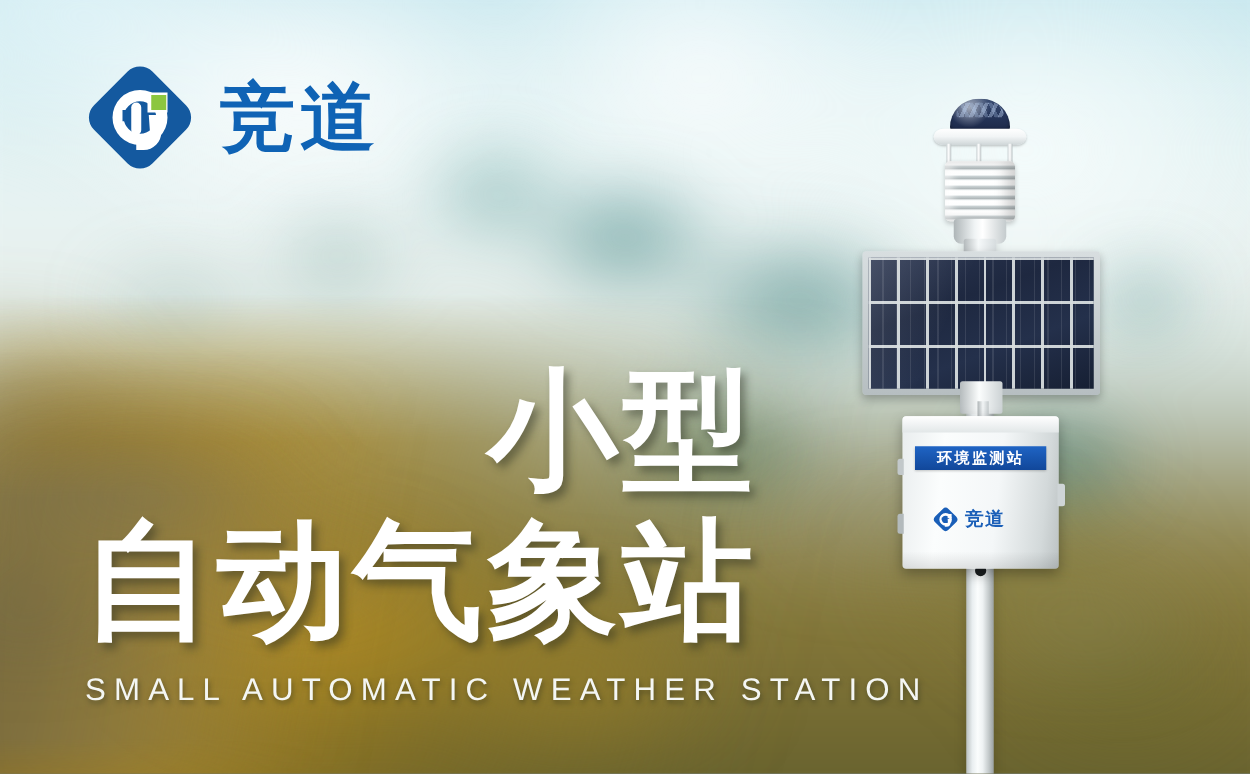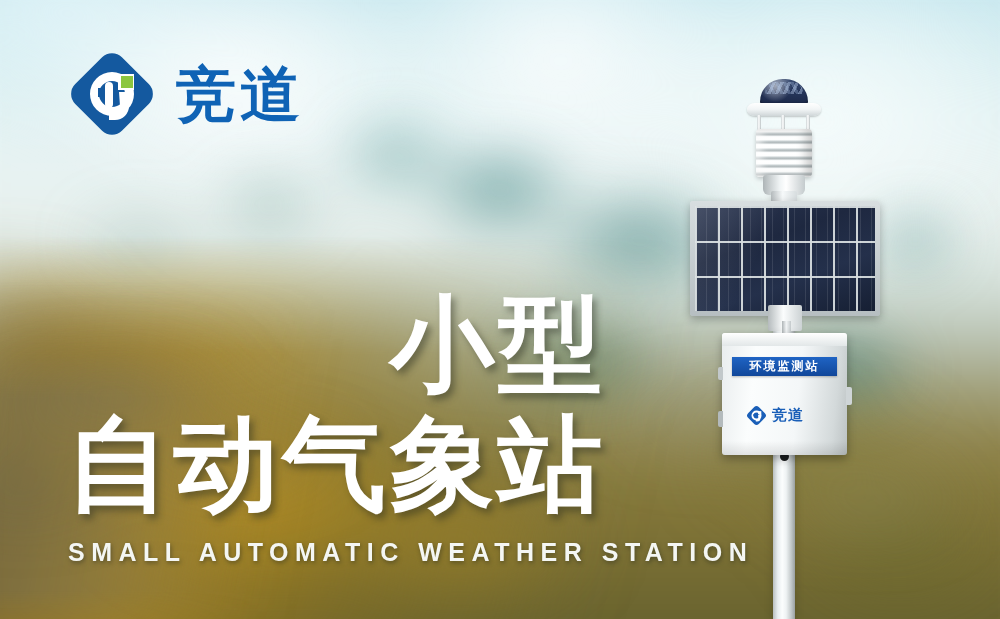--- a/index.html
+++ b/index.html
@@ -113,21 +113,21 @@
     color:#ffffff;
     line-height:1;
     white-space:nowrap;
     text-shadow:4px 5px 7px rgba(40,44,30,.45);
   }
   .headline .ln1{font-size:104px;letter-spacing:4px;}
   .headline .ln2{font-size:104px;letter-spacing:4px;margin-top:16px;}
   .subtitle{
     position:absolute;left:68px;top:538px;
     font-family:"Liberation Sans","DejaVu Sans",sans-serif;
-    font-size:25px;font-weight:700;
+    font-size:25px;font-weight:400;
     letter-spacing:6.5px;
     color:#f4f6f3;
     white-space:nowrap;
     text-shadow:1px 2px 4px rgba(40,44,30,.5);
   }
 
   
   .station{position:absolute;left:660px;top:0;width:250px;height:619px;margin-top:43px;}
 
   

